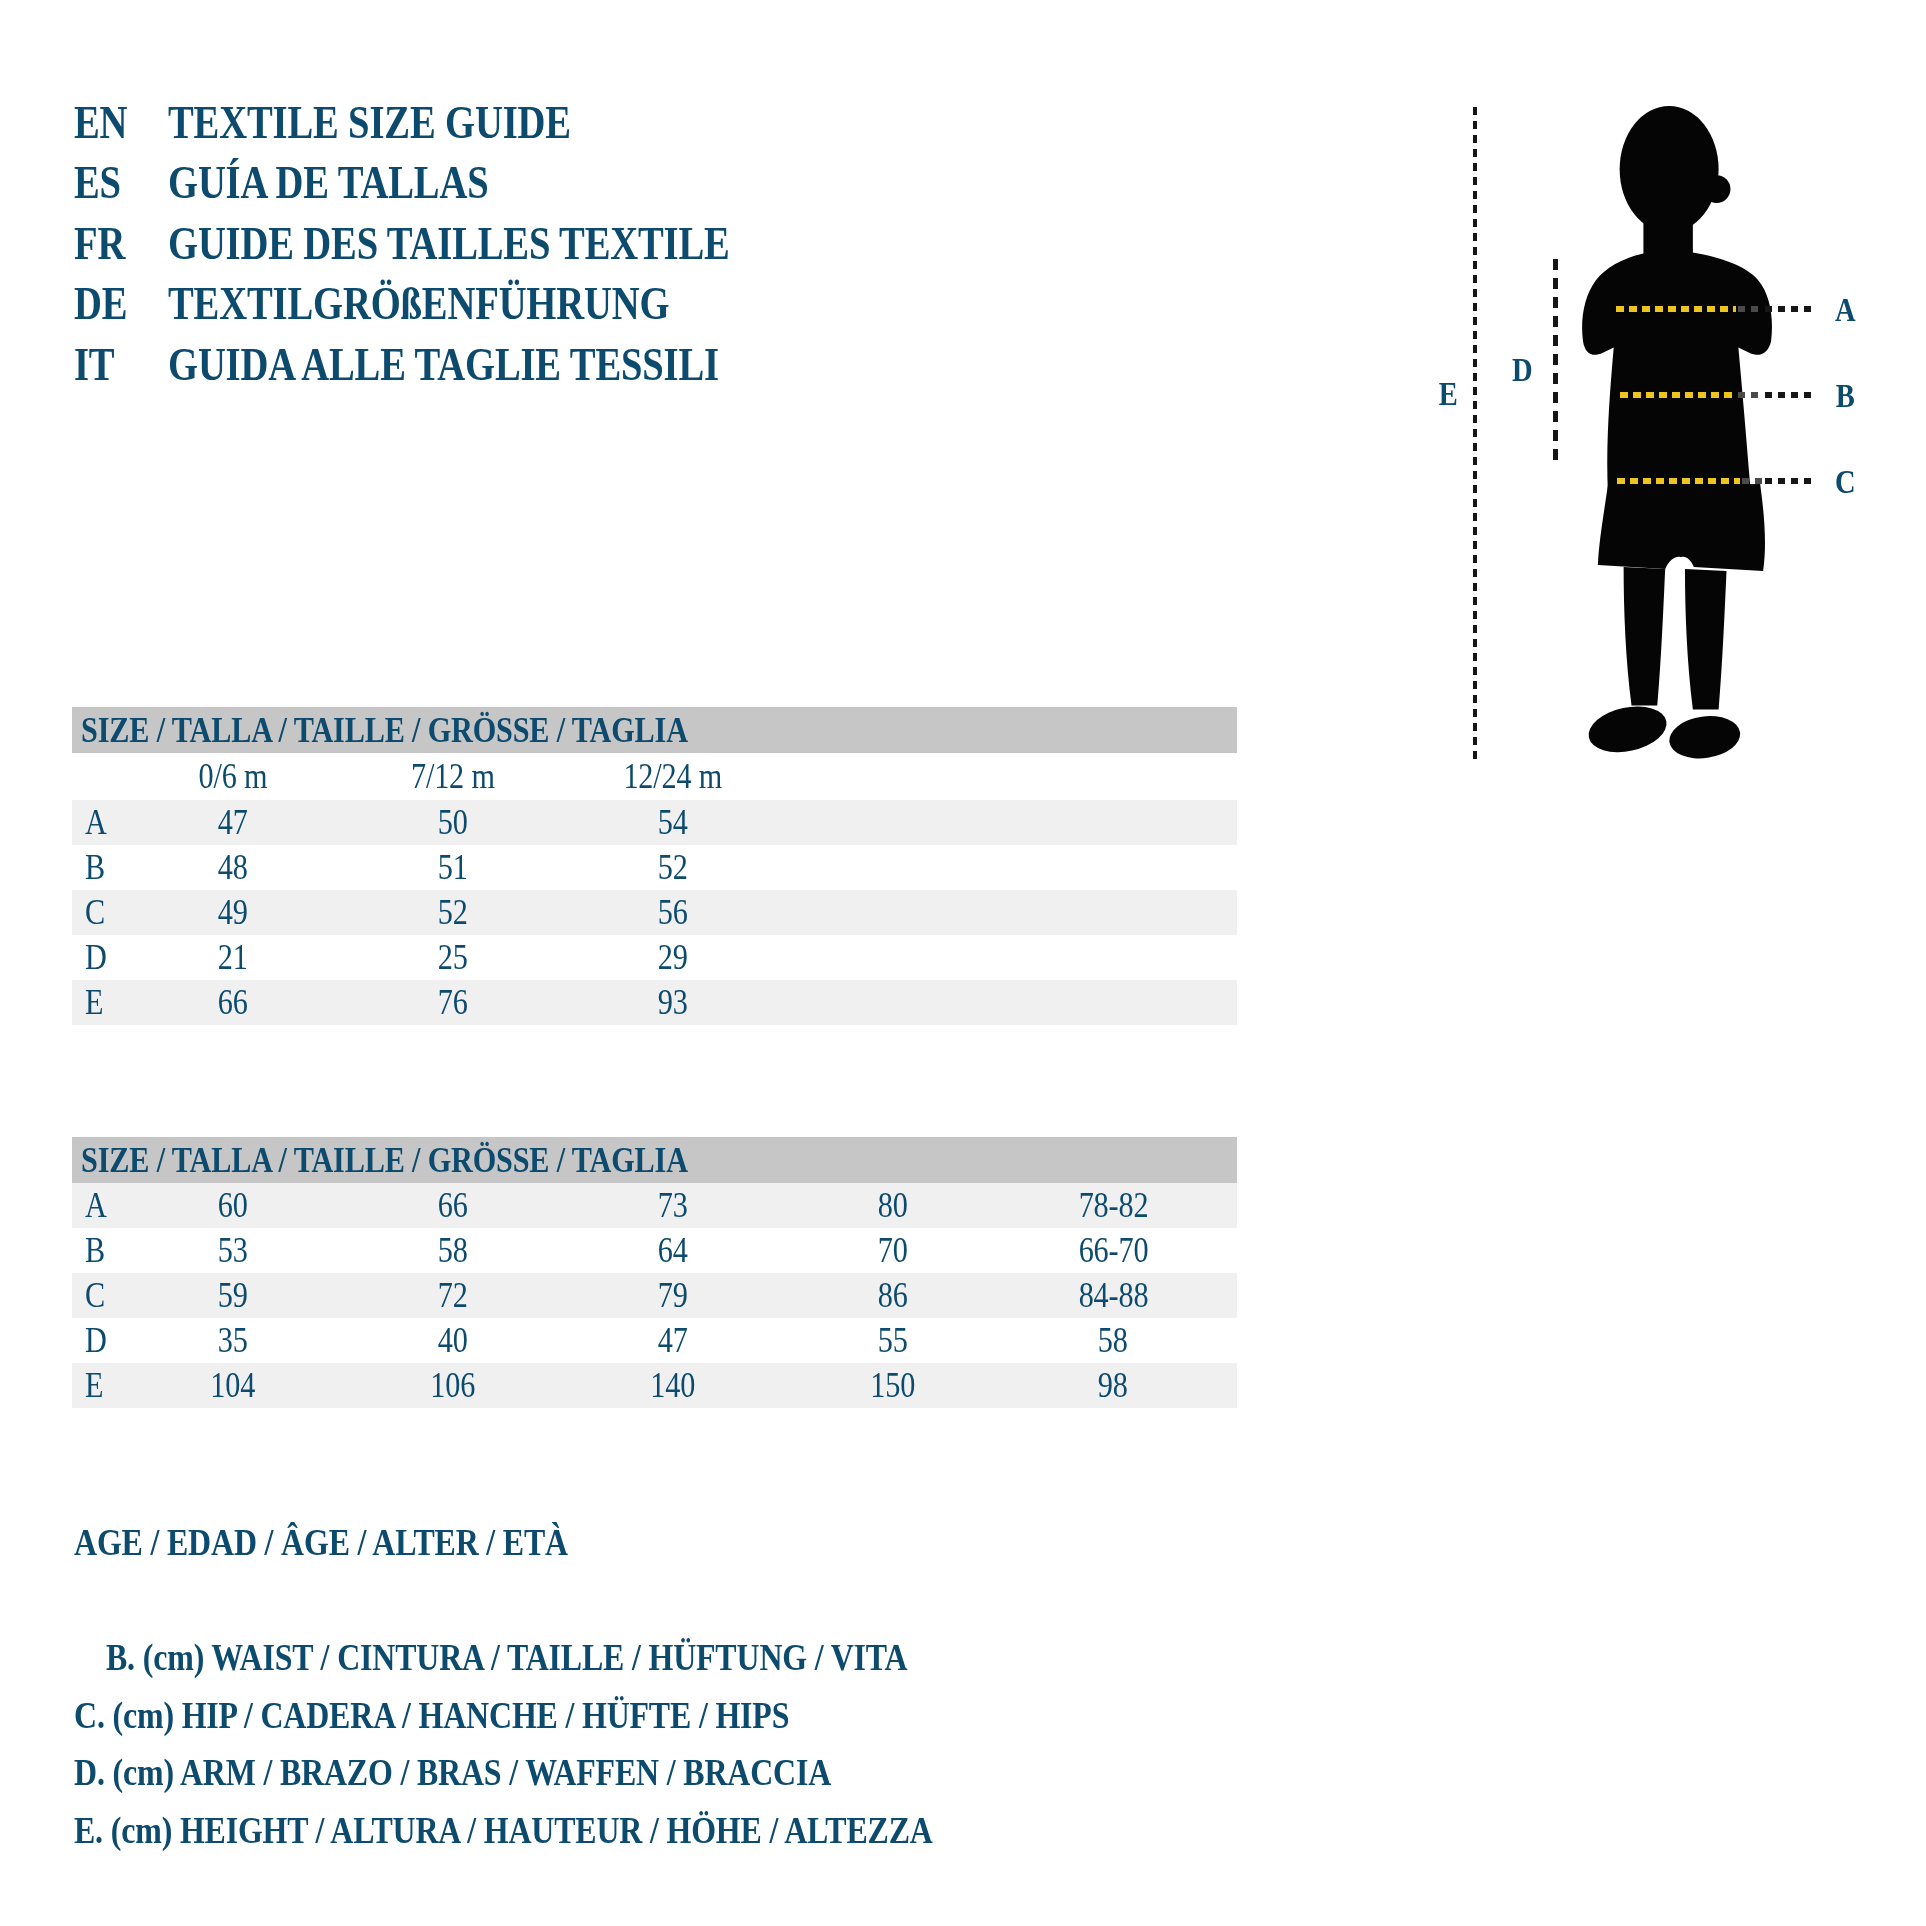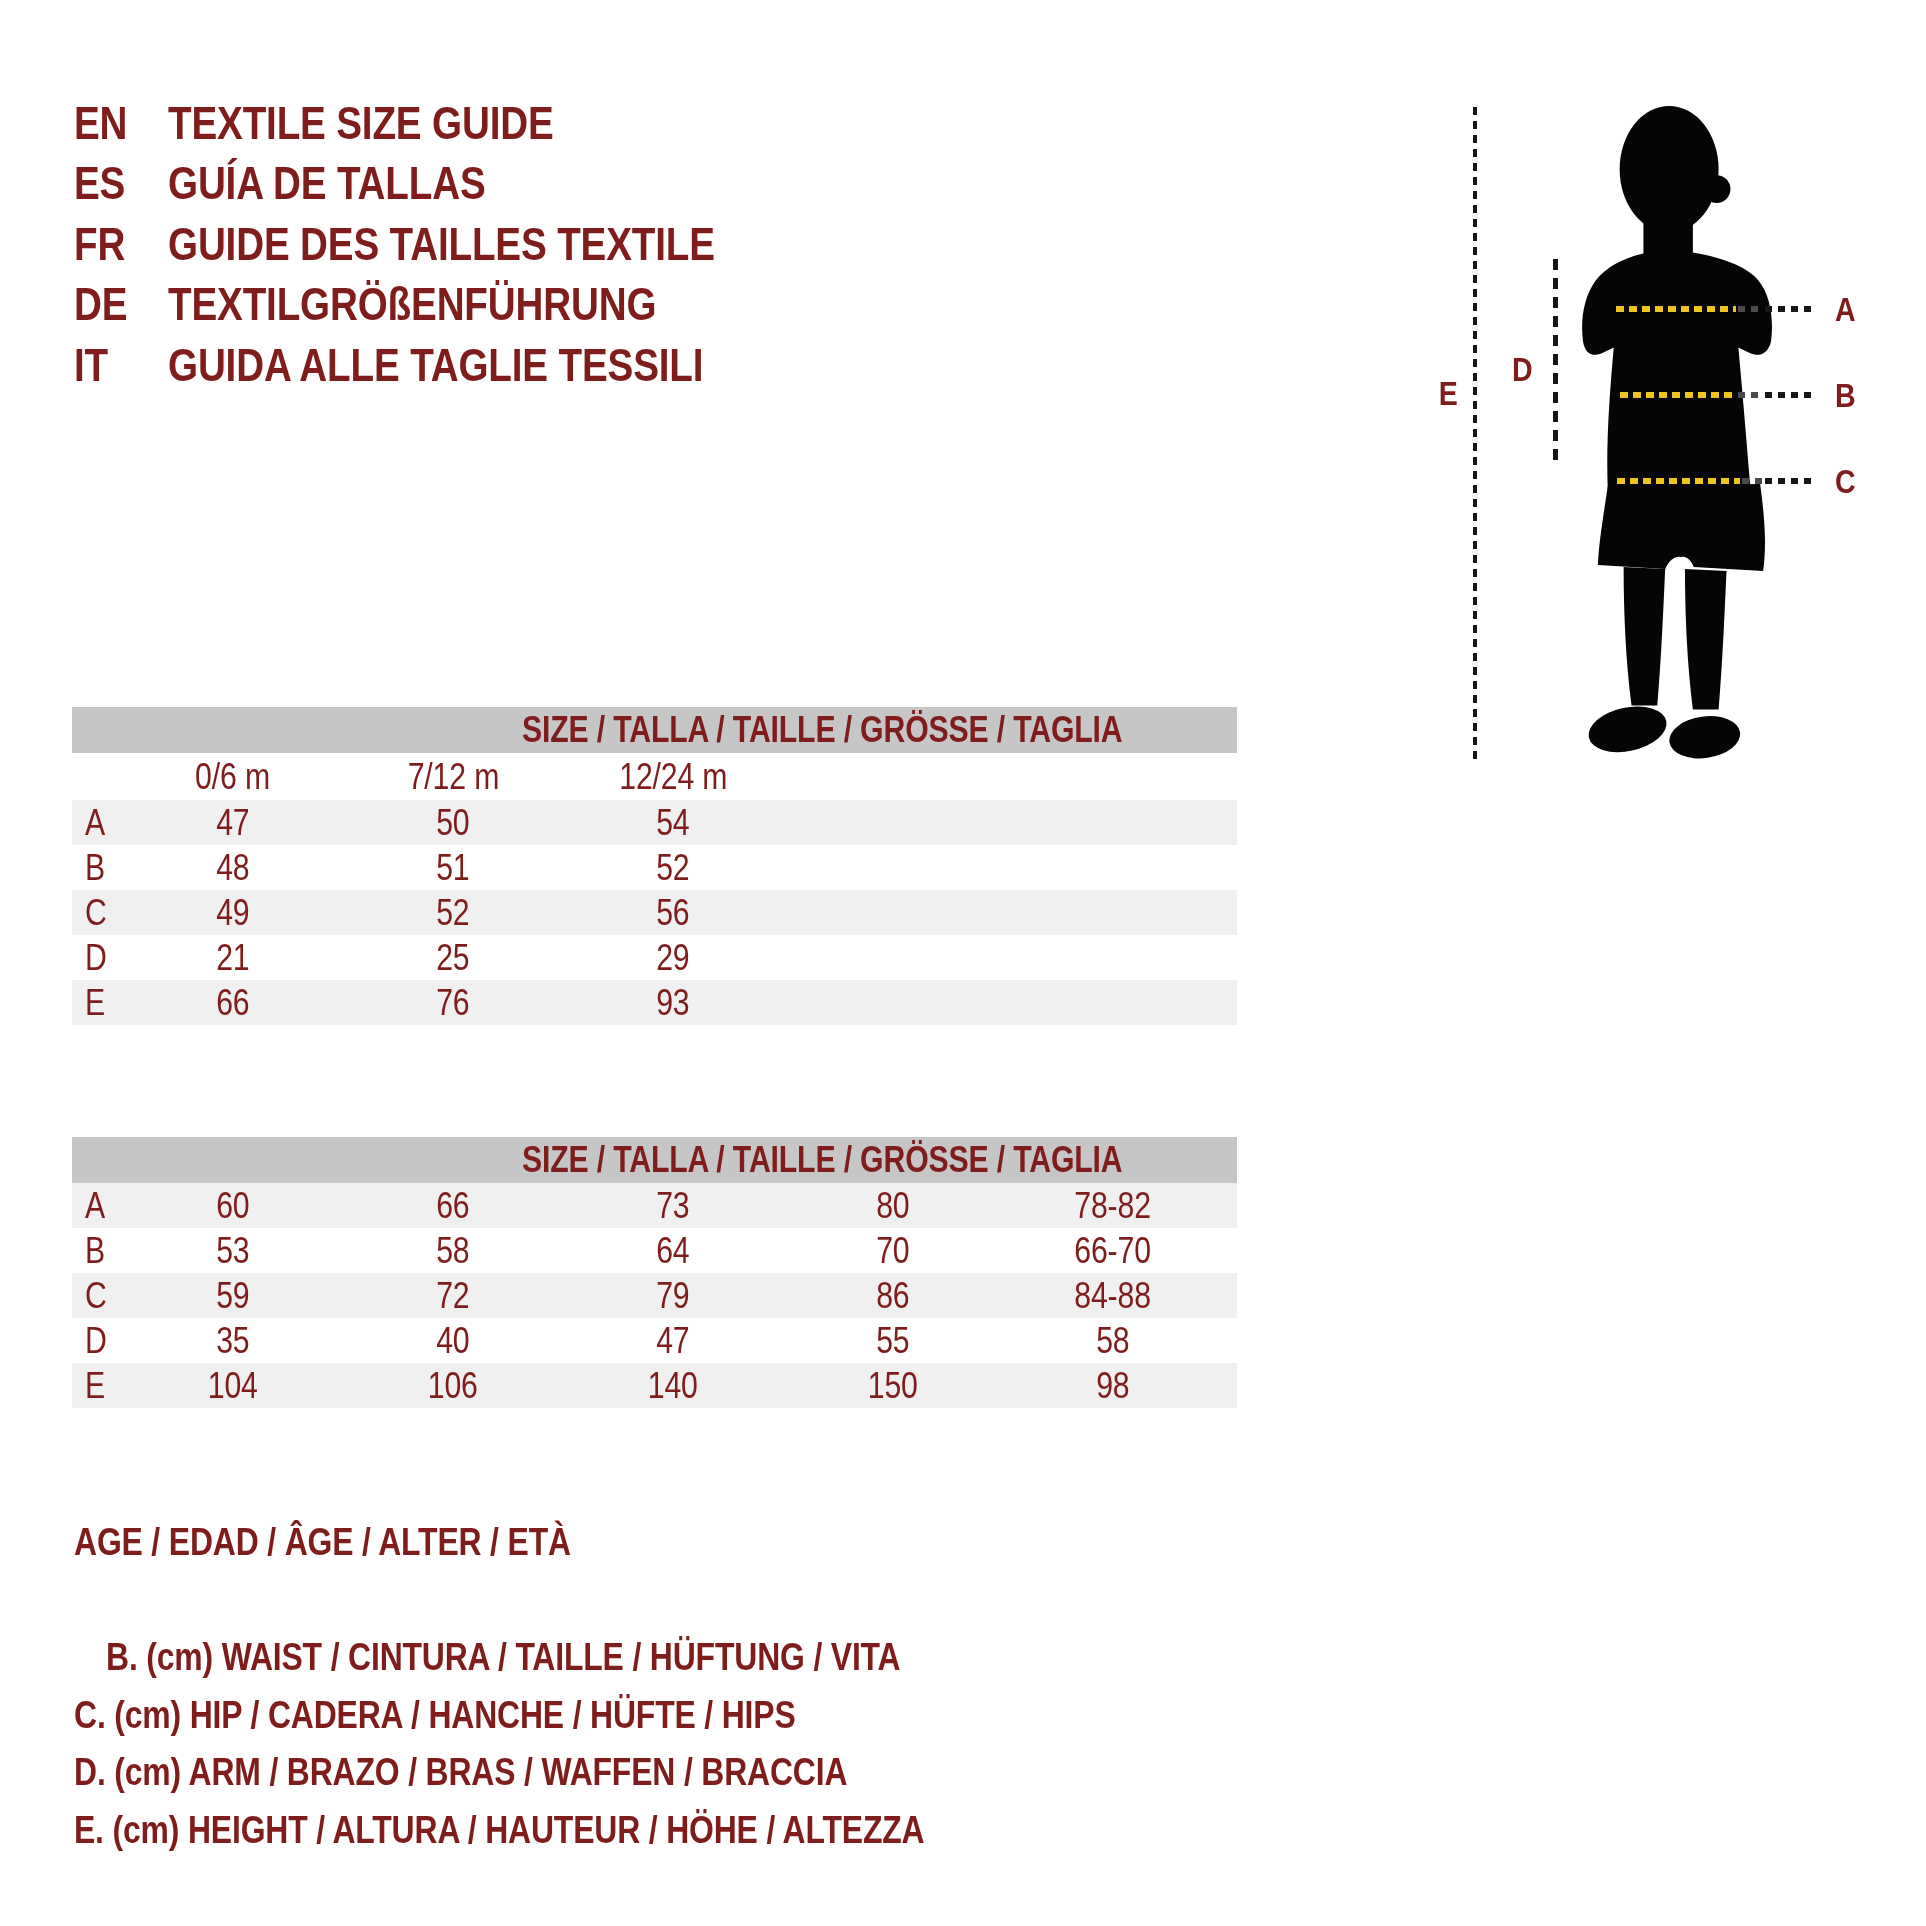--- a/index.html
+++ b/index.html
@@ -1,34 +1,34 @@
 <!DOCTYPE html>
 <html><head>
 <meta charset="utf-8">
 <style>
   html,body{margin:0;padding:0;background:#ffffff;}
   .page{position:relative;width:1927px;height:1927px;background:#fff;overflow:hidden;
-        font-family:Liberation Sans, sans-serif;color:#7f1d1d;}
+        font-family:Liberation Serif, serif;color:#0c4a6e;}
   .abs{position:absolute;}
   
   .cx{display:inline-block;transform:scaleX(0.84);transform-origin:0 50%;white-space:nowrap;letter-spacing:-0.2px;}
   .cxc{display:inline-block;transform:scaleX(0.84);transform-origin:50% 50%;white-space:nowrap;letter-spacing:-0.2px;}
 
   
   .lang-row{position:absolute;left:74px;height:60px;line-height:60px;font-size:46px;font-weight:700;}
   .lang-code{position:absolute;left:0;top:0;width:94px;}
   .lang-title{position:absolute;left:94px;top:0;}
 
   
   .sec-title{position:absolute;left:74px;height:55px;line-height:55px;font-size:38px;font-weight:700;}
   .legend-row{position:absolute;left:74px;height:55px;line-height:55px;font-size:38px;font-weight:700;}
 
   
   .tbl{position:absolute;left:72px;width:1165px;}
-  .size-bar{height:46px;line-height:46px;background:#c6c6c7;font-size:36px;font-weight:700;box-sizing:border-box;text-align:right;}
+  .size-bar{height:46px;line-height:46px;background:#c6c6c7;font-size:36px;font-weight:700;padding-left:9px;box-sizing:border-box;}
   .grid-b{display:grid;grid-template-columns:51px 220px 220px 220px 454px;}
   .grid-c{display:grid;grid-template-columns:51px 220px 220px 220px 220px 220px 15px;}
   .colhead-row{height:47px;}
   .colhead-row .cell{line-height:47px;}
   .row{height:45px;}
   .row .cell{line-height:45px;}
   .cell{text-align:center;font-size:36px;font-weight:400;}
   .rowlabel{text-align:left;padding-left:13px;}
   .odd{background:#f0f0f1;}
 

